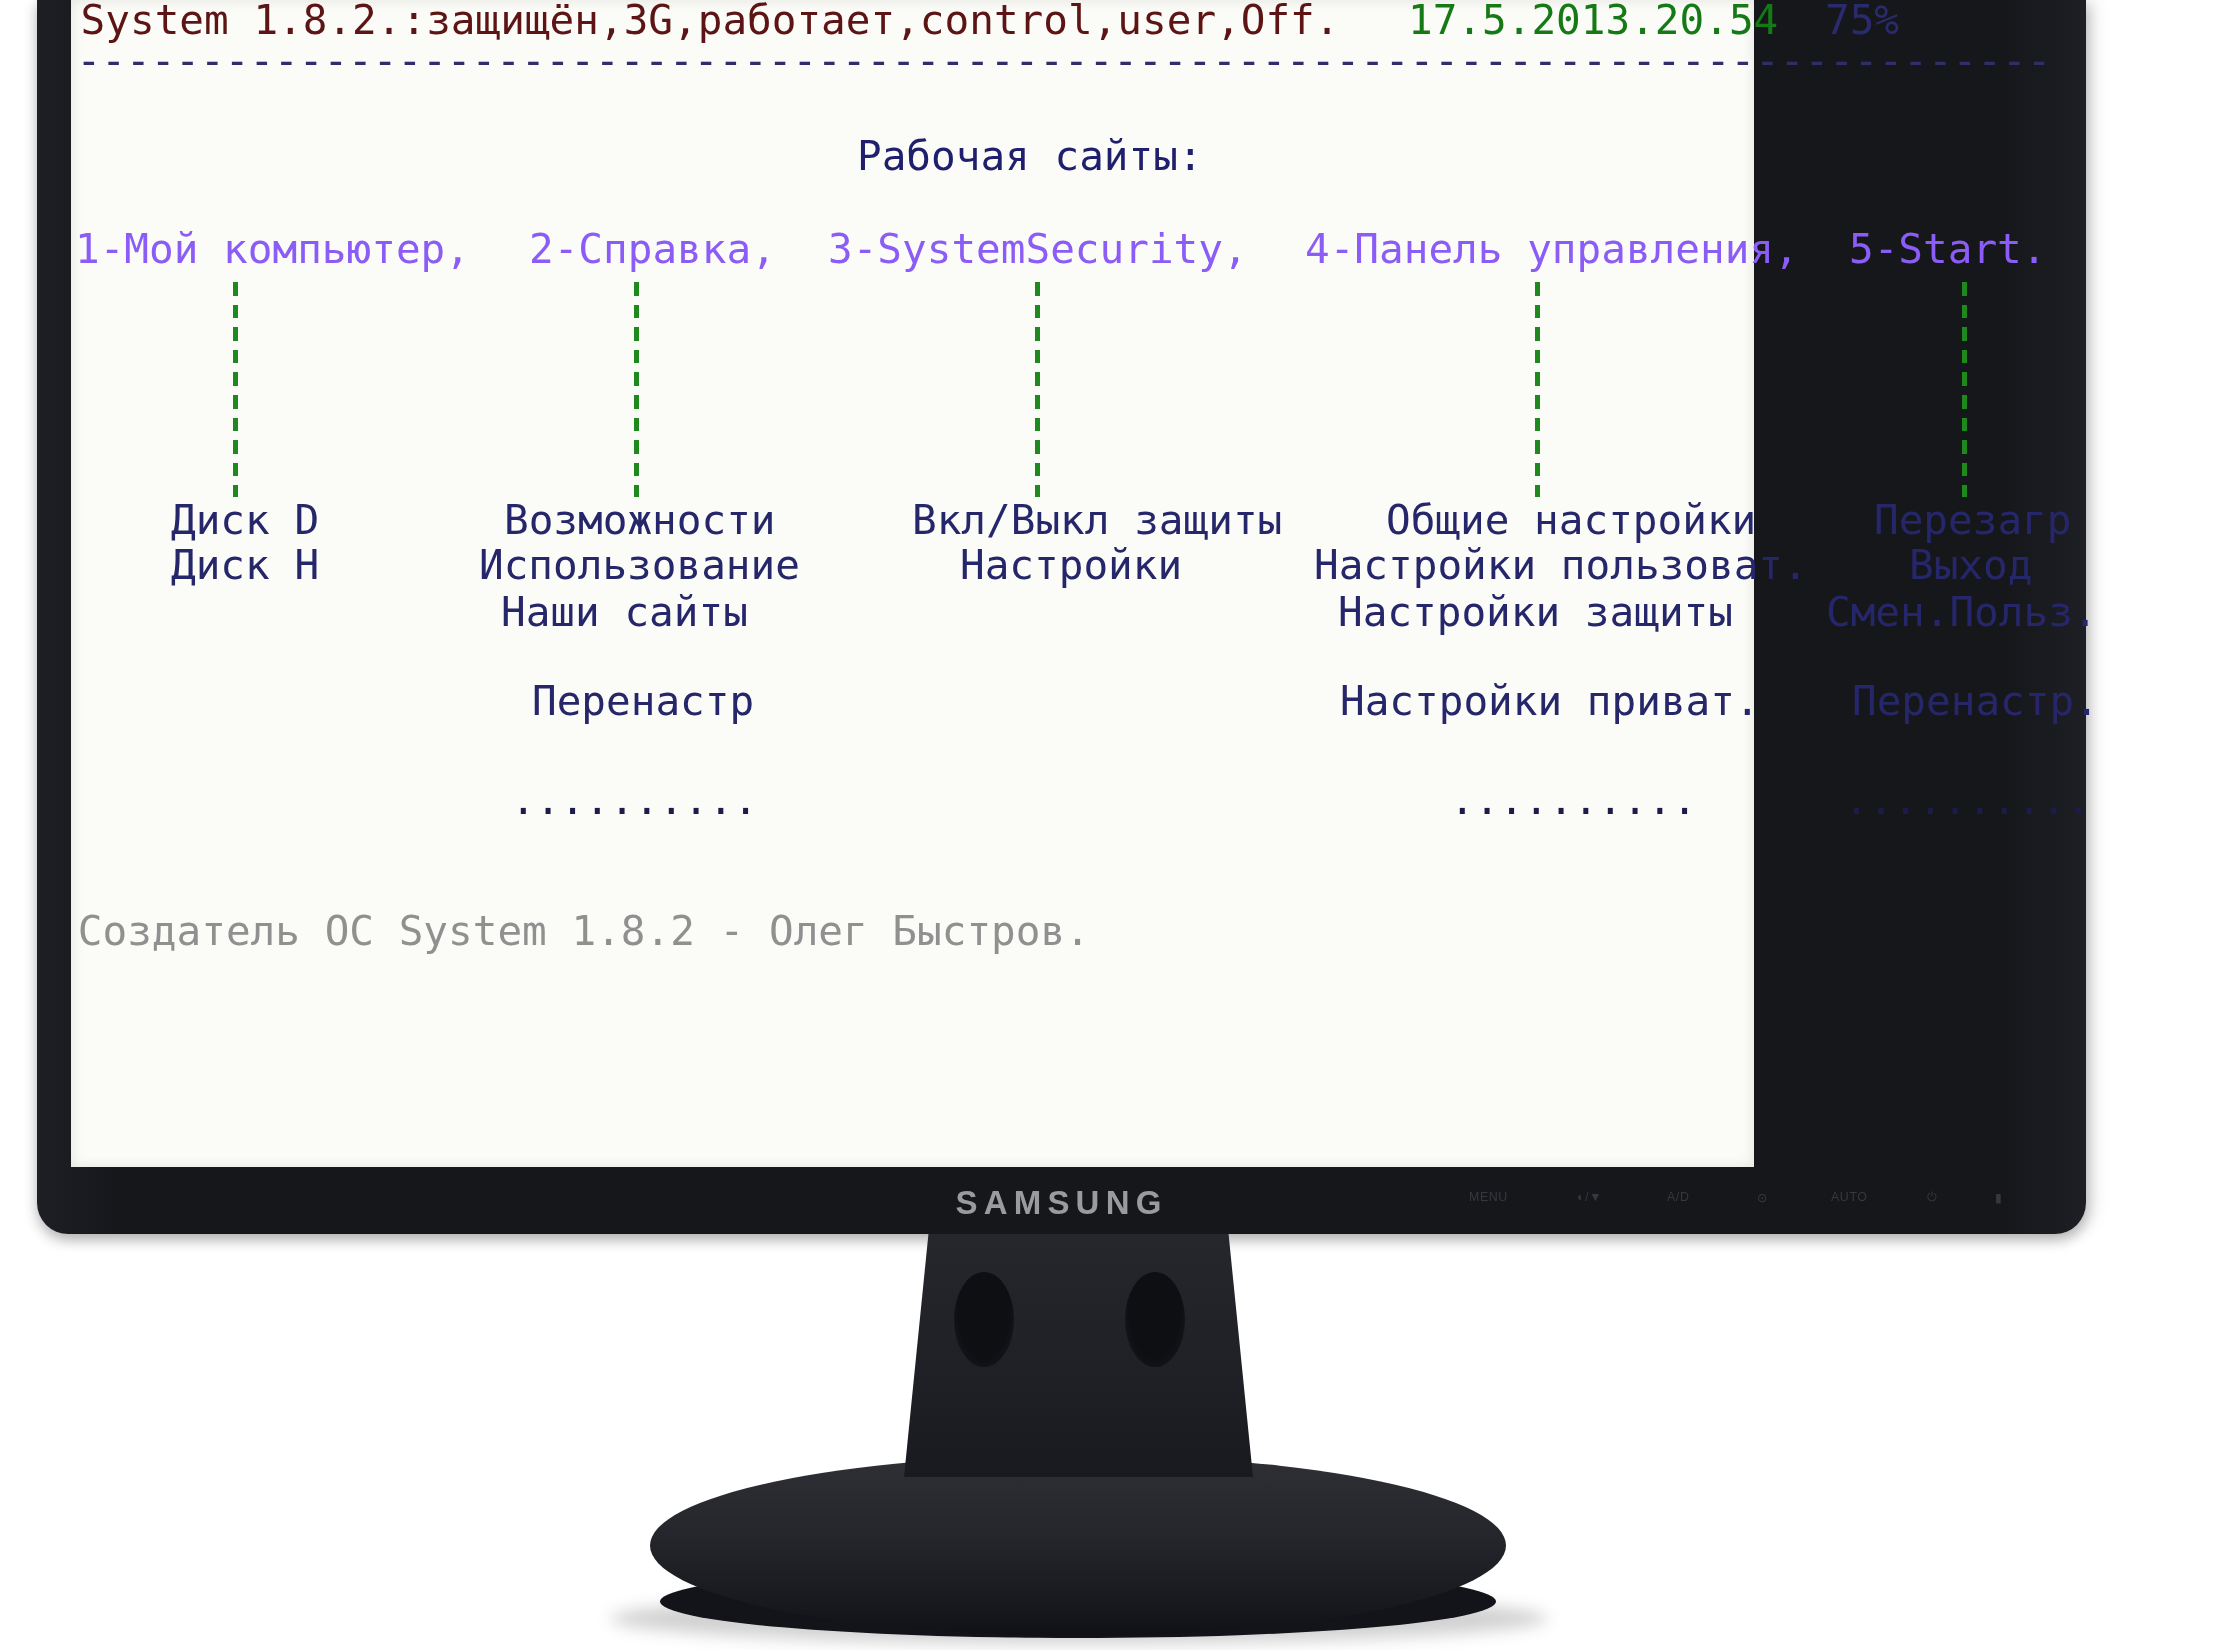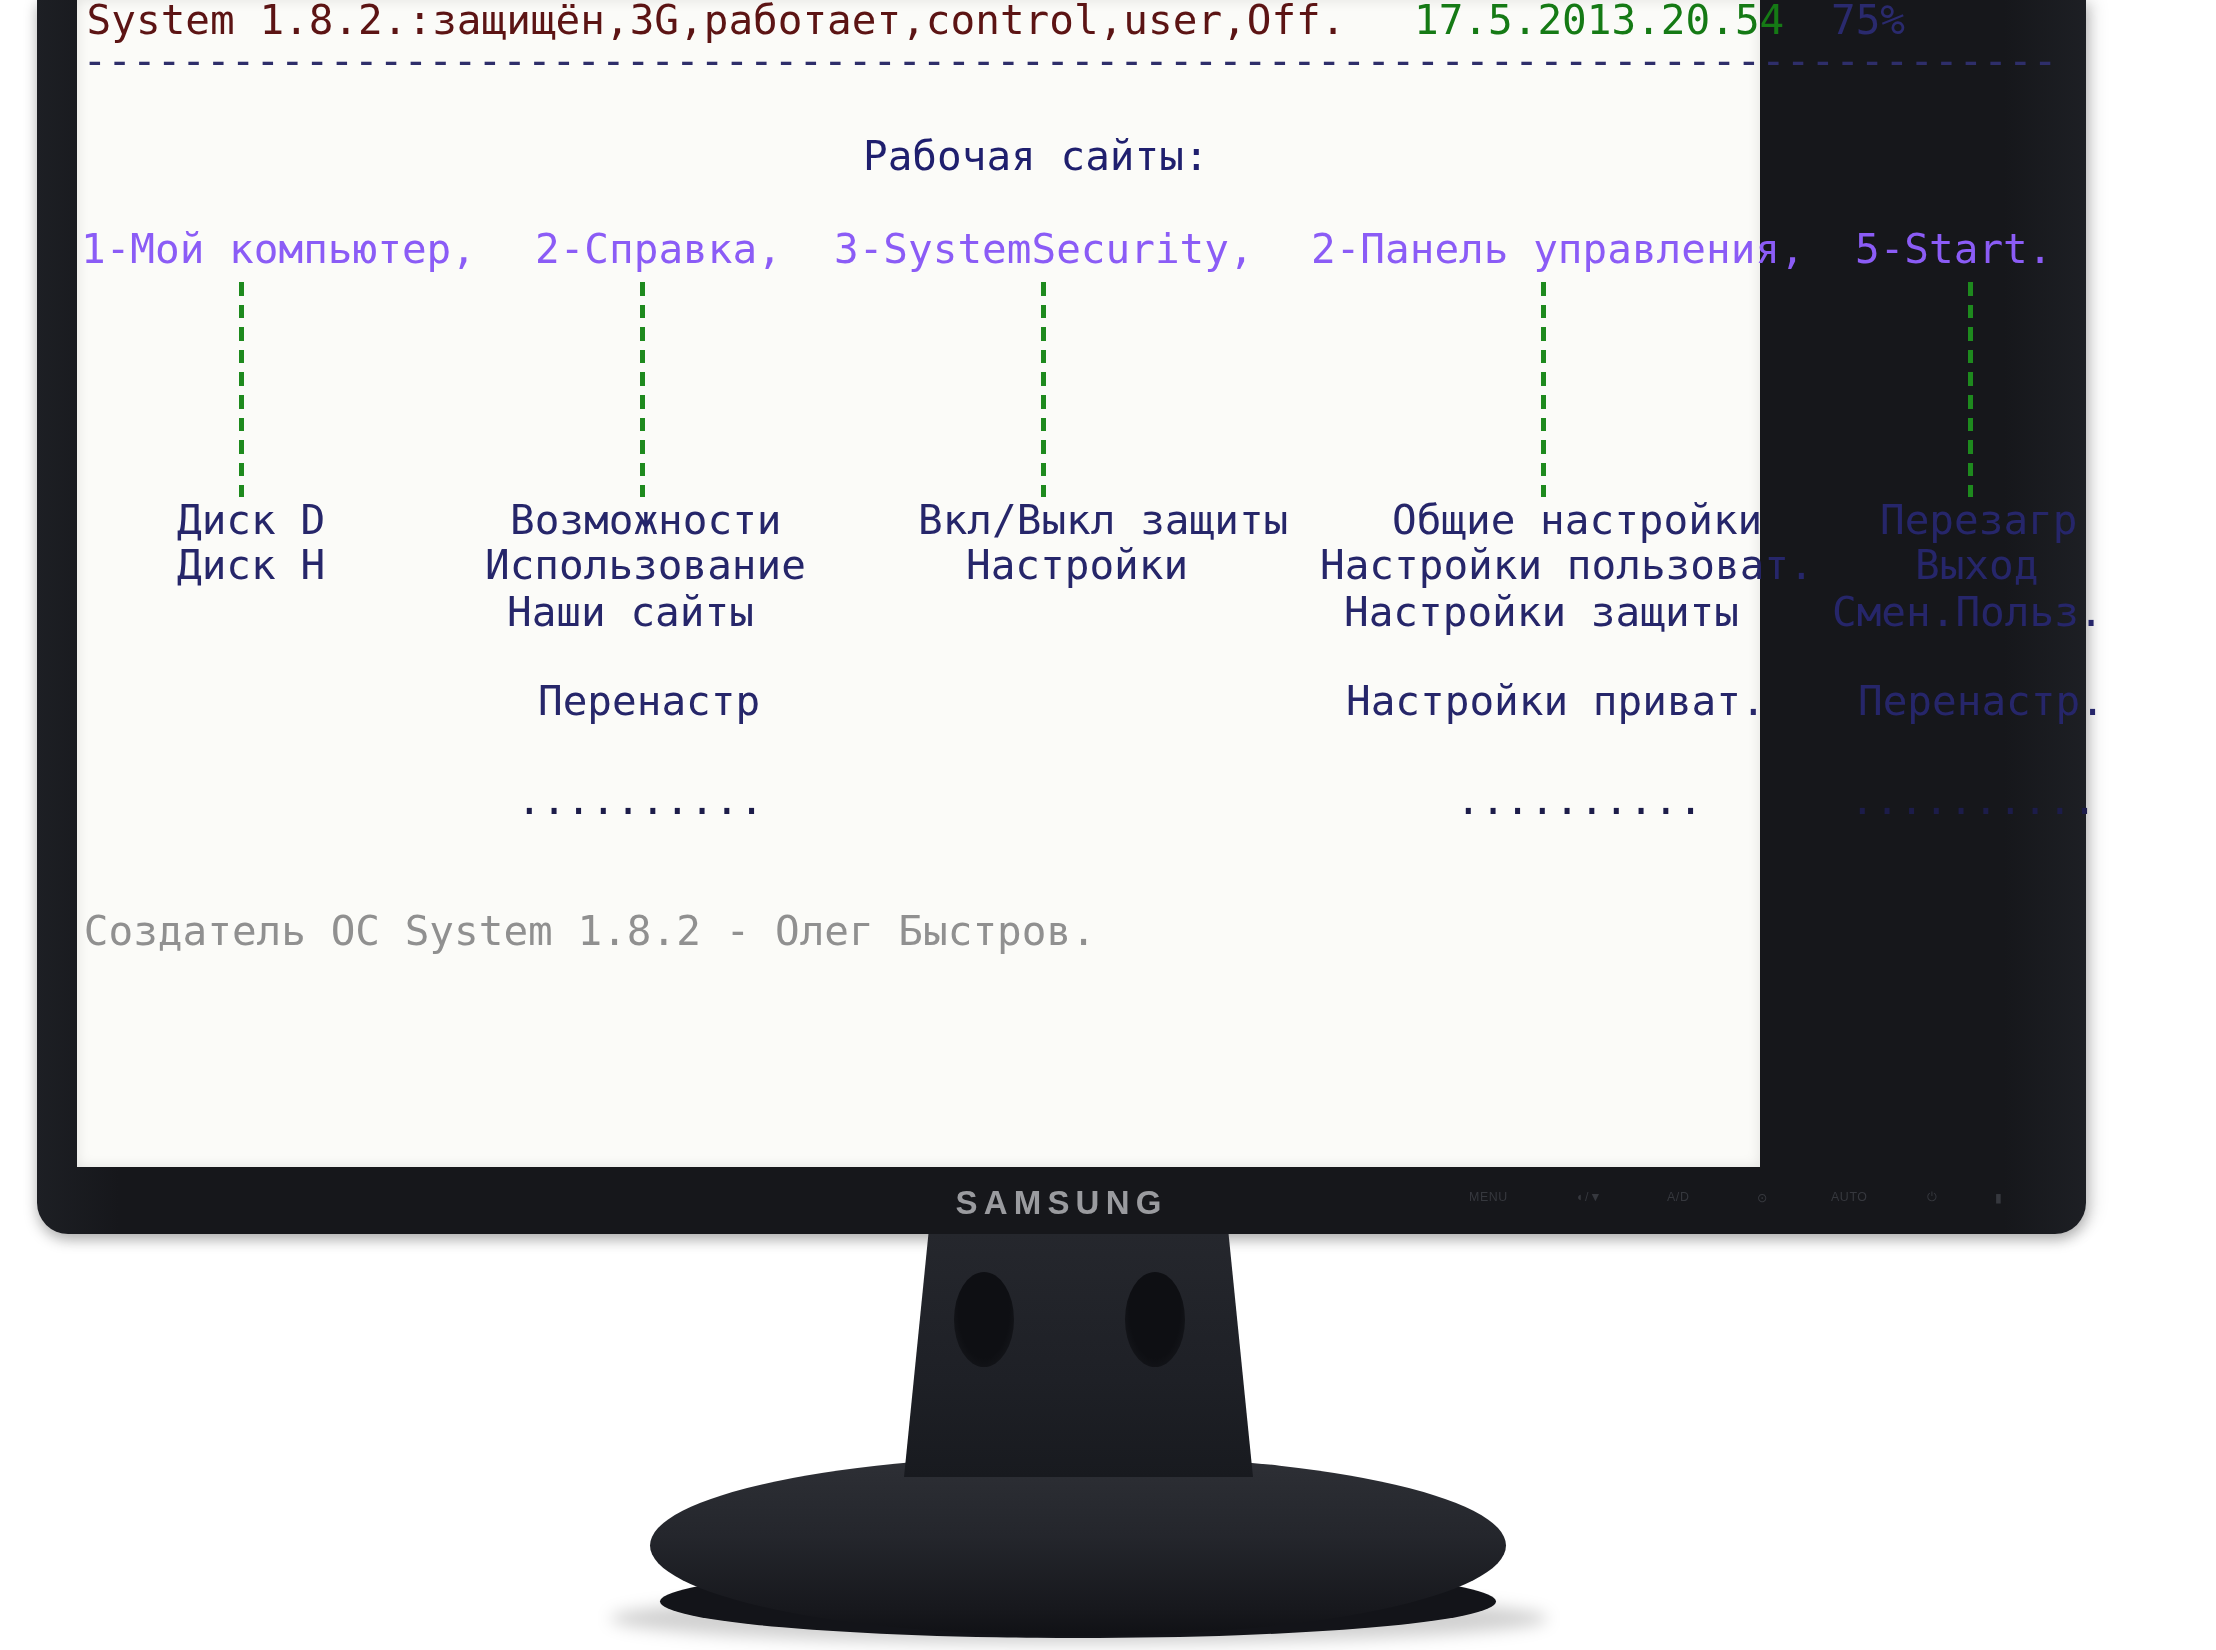--- a/index.html
+++ b/index.html
@@ -4,21 +4,21 @@
 <style>
   html,body{margin:0;padding:0;background:#ffffff;}
   #page{position:relative;width:2216px;height:1650px;background:#ffffff;overflow:hidden;
         font-family:"DejaVu Sans Mono",monospace;}
 
   
   #monitor{position:absolute;left:37px;top:0;width:2049px;height:1234px;
            background:linear-gradient(90deg,#1d1f24 0%,#16171b 4%,#16171b 96%,#1d1f24 100%);
            border-radius:0 0 31px 31px;
            box-shadow:0 5.6px 13.6px rgba(0,0,0,.28), 8px 0 17px rgba(0,0,0,.10);}
-  #screen{position:absolute;left:40px;top:0;width:1683px;height:1167px;
+  #screen{position:absolute;left:34px;top:0;width:1683px;height:1167px;
           background:#fbfbf8;box-shadow:inset 0 0 12.4px rgba(0,0,0,.10);}
   #bezel-bottom{position:absolute;left:0;top:1167px;width:100%;height:68px;}
   #brand{position:absolute;left:50%;top:17px;transform:translateX(-50%);
          font-family:"Liberation Sans",sans-serif;font-weight:700;font-size:33px;
          letter-spacing:6.2px;color:#9a9b9f;}
   .ctl{position:absolute;top:22.6px;font-family:"Liberation Sans",sans-serif;
        font-size:12.4px;color:#36383e;letter-spacing:0.6px;}
 
   
   #stand-neck{position:absolute;left:904px;top:1234px;width:349px;height:243px;
@@ -61,21 +61,21 @@
       <span class="t green" style="left:1337px;top:0;">17.5.2013.20.54</span>
       <span class="t pct" style="left:1754px;top:0;">75%</span>
 
       <span class="t" id="separator" style="left:5.6px;top:41px;">--------------------------------------------------------------------------------</span>
 
       <span class="t navy-title" style="left:786px;top:136px;">Рабочая сайты:</span>
 
       <span class="t red" style="left:4px;top:229px;">1-Мой компьютер,</span>
       <span class="t red" style="left:458px;top:229px;">2-Справка,</span>
       <span class="t red" style="left:757px;top:229px;">3-SystemSecurity,</span>
-      <span class="t red" style="left:1234px;top:229px;">2-Панель управления,</span>
+      <span class="t red" style="left:1234px;top:229px;">4-Панель управления,</span>
       <span class="t red" style="left:1778px;top:229px;">5-Start.</span>
 
       <div class="vline" style="left:162px;top:282px;height:215px;"></div>
       <div class="vline" style="left:563px;top:282px;height:215px;"></div>
       <div class="vline" style="left:964px;top:282px;height:215px;"></div>
       <div class="vline" style="left:1464px;top:282px;height:215px;"></div>
       <div class="vline" style="left:1891px;top:282px;height:215px;"></div>
 
       <span class="t navy" style="left:100px;top:500px;">Диск D</span>
       <span class="t navy" style="left:100px;top:545px;">Диск Н</span>

